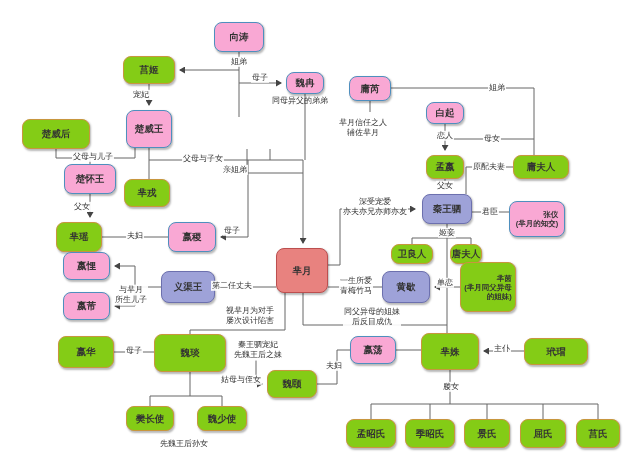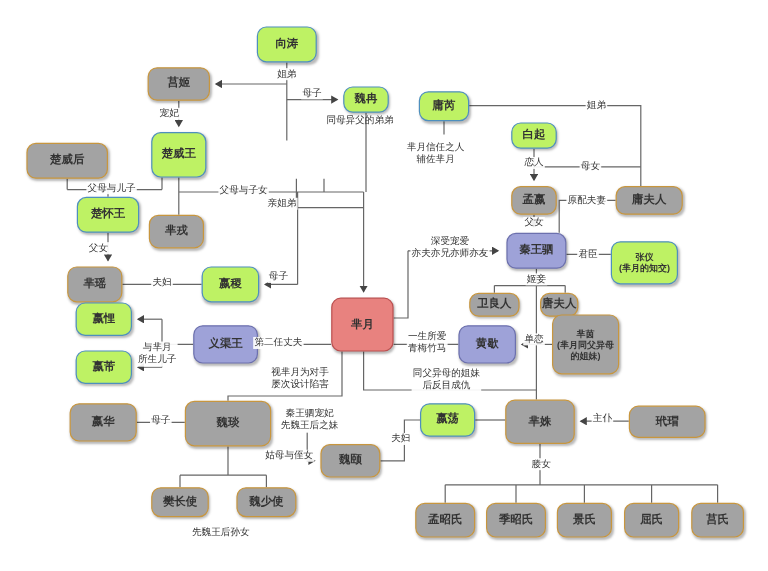--- a/index.html
+++ b/index.html
@@ -3,23 +3,23 @@
 <meta charset="utf-8">
 <style>
   html,body{margin:0;padding:0;background:#fff;}
   #stage{position:relative;width:640px;height:476px;background:#fff;overflow:hidden;
          font-family:"Liberation Sans","DejaVu Sans",sans-serif;}
   #edges{position:absolute;left:0;top:0;z-index:1;}
   .node{position:absolute;z-index:2;display:flex;align-items:center;justify-content:center;
         text-align:center;border-radius:8px;font-size:9.5px;font-weight:bold;color:#333;
         line-height:1.2;white-space:pre-line;box-shadow:1px 1.5px 2px rgba(0,0,0,.28);
         box-sizing:border-box;}
-  .node.sm{font-size:7.5px;}
-  .orange{background:#a3a3a3;border:1.5px solid #C8963E;}
-  .blue{background:#bef264;border:1.5px solid #4E8FBE;}
+  .node.sm{font-size:7.5px;text-align:right;}
+  .orange{background:#84cc16;border:1.5px solid #C8963E;}
+  .blue{background:#f9a8d4;border:1.5px solid #4E8FBE;}
   .purple{background:#9EA2D8;border:1.5px solid #6C70AE;}
   .red{background:#E8827F;border:1.5px solid #BC4F4F;}
   .lbl{position:absolute;z-index:3;transform:translate(-50%,-50%);font-size:8px;color:#333;
        background:rgba(255,255,255,.92);padding:0 1px;text-align:center;line-height:1.3;
        white-space:pre-line;}
   .cap{background:transparent;}
 </style>
 </head>
 <body>
 

